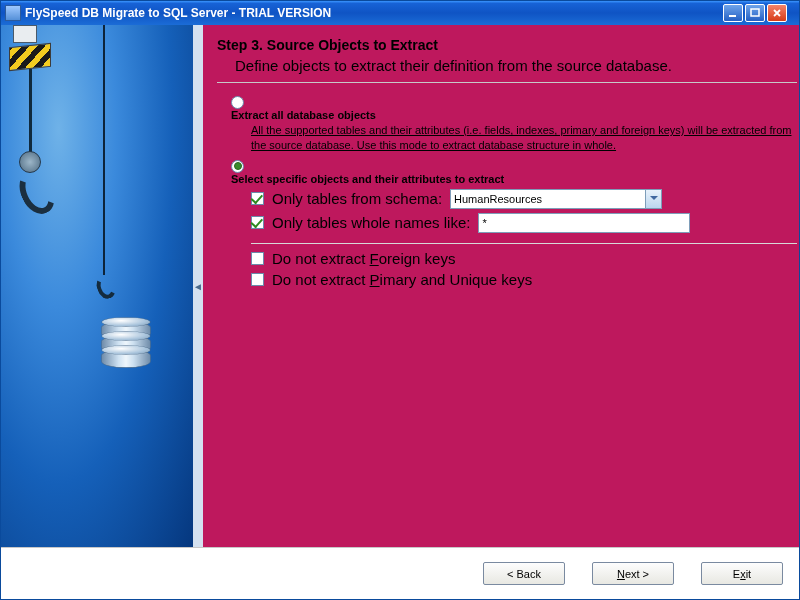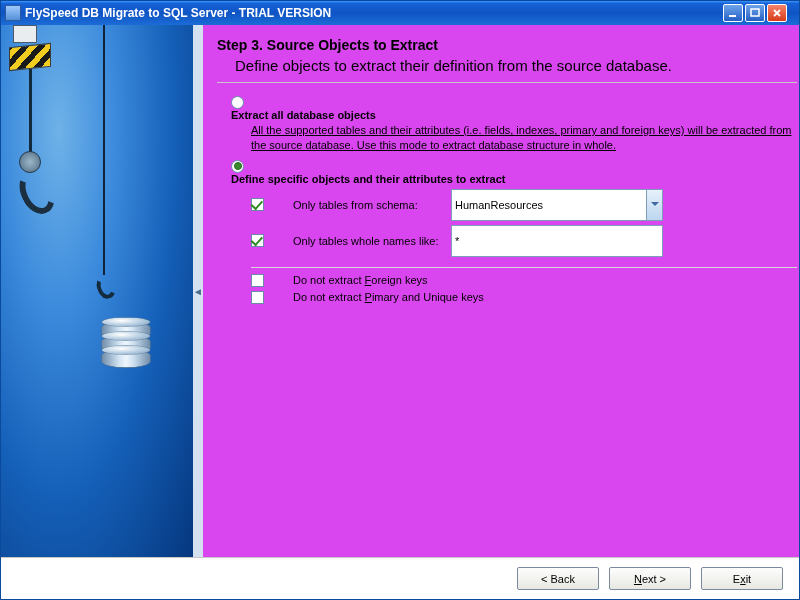--- a/index.html
+++ b/index.html
@@ -115,21 +115,21 @@
     display:flex; align-items:center; justify-content:center;
     cursor: pointer;
     flex-shrink:0;
   }
   .splitter .arrow {
     font-size:10px; color:#4a6a8c;
   }
 
   .main {
     flex:1;
-    background:#d946ef;
+    background:#be185d;
     padding: 10px 2px 0 14px;
     font-size: 11px;
     color:#000;
     overflow:hidden;
     position:relative;
   }
   .step-title {
     font-weight:bold; font-size:14px; color:#000;
     margin: 2px 0 4px 0;
   }
@@ -150,40 +150,40 @@
   .sub { margin:4px 0 4px 34px; display:flex; align-items:center; gap:8px; }
   .chk {
     width:13px; height:13px; border:1px solid #6b8aab; background:#fff;
     display:flex; align-items:center; justify-content:center;
     cursor:pointer; flex-shrink:0;
   }
   .chk.checked::after{
     content:""; width:9px; height:5px; border-left:2px solid #2e8b1f; border-bottom:2px solid #2e8b1f;
     transform: rotate(-48deg) translate(0px,-1px);
   }
-  .sub label { font-size:11px; min-width:150px;margin-left:21px; }
+  .sub label { font-size:15px; min-width:150px; }
   .field {
-    height:32px; border:1px solid #7e9db9; padding:1px 3px; font-size:11px; font-family:inherit;
+    height:20px; border:1px solid #7e9db9; padding:1px 3px; font-size:11px; font-family:inherit;
     background:#fff;
   }
   .combo { display:flex; width:212px; }
   .combo .field{ flex:1; border-right:none;}
   .combo .drop{
     width:17px; border:1px solid #7e9db9; background:linear-gradient(#e7f1fb,#bcd6ef);
     display:flex; align-items:center; justify-content:center; cursor:pointer;
   }
   .combo .drop::after{content:""; border:4px solid transparent; border-top-color:#4168a0; margin-top:3px;}
 
   .text-input { width:212px; }
 
   .sep2 { margin:10px 0 6px 34px; border-top:1px solid #d8d8d8; }
 
   .footer {
-    height:42px;
-    display:flex; justify-content:flex-end; align-items:center; gap:10px;
+    height:52px;
+    display:flex; justify-content:flex-end; align-items:center; gap:27px;
     padding:0 16px;
     border-top:1px solid #c8c8c8;
     background:#fff;
   }
   .btn {
     width:82px; height:23px;
     border:1px solid #7a8aa0;
     background:linear-gradient(#fdfdfd,#e8e8e2);
     font-family:inherit; font-size:11px;
     cursor:pointer;
@@ -251,21 +251,21 @@
       <hr class="hline">
 
       <div class="opt-row">
         <div class="radio"></div>
         <div class="opt-label">Extract all database objects</div>
       </div>
       <div class="opt-help">All the supported tables and their attributes (i.e. fields, indexes, primary and foreign keys) will be extracted from the source database. Use this mode to extract database structure in whole.</div>
 
       <div class="opt-row">
         <div class="radio checked"></div>
-        <div class="opt-label">Define specific objects and their attributes to extract</div>
+        <div class="opt-label">Select specific objects and their attributes to extract</div>
       </div>
 
       <div class="sub">
         <div class="chk checked"></div>
         <label>Only tables from schema:</label>
         <div class="combo">
           <input class="field" value="HumanResources" style="">
           <div class="drop"></div>
         </div>
       </div>

